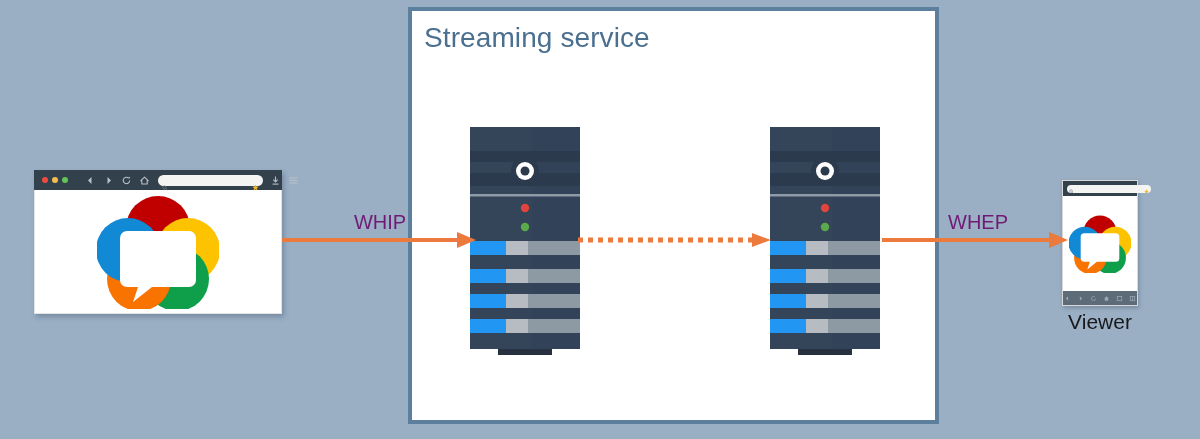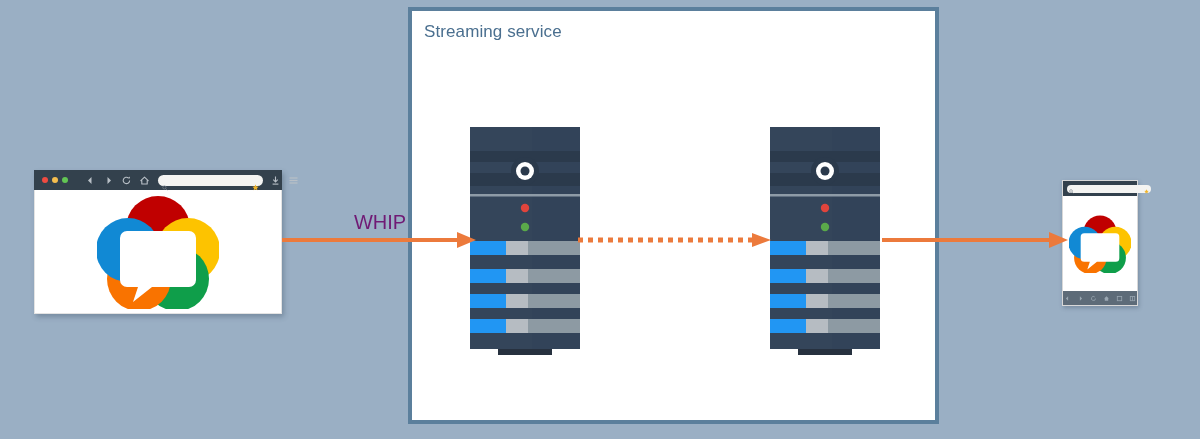--- a/index.html
+++ b/index.html
@@ -28,21 +28,21 @@
     width: 531px;
     height: 417px;
     background: #ffffff;
     border: 4px solid #5b7f9c;
     box-sizing: border-box;
   }
   .service-title {
     position: absolute;
     left: 424px;
     top: 22px;
-    font-size: 17px;
+    font-size: 28px;
     color: #4a6f8f;
     letter-spacing: 0.1px;
     white-space: nowrap;
   }
 
   
   .browser {
     position: absolute;
     left: 34px;
     top: 170px;
@@ -406,20 +406,21 @@
           </svg>
       </span>
       <span class="nav-ico">
         <svg viewBox="0 0 11 11">
             <rect x="2" y="2.5" width="7" height="6.5" fill="none" stroke="#9aa7b2" stroke-width="1.2"></rect>
             <line x1="5.5" y1="2.5" x2="5.5" y2="9" stroke="#9aa7b2" stroke-width="1.2"></line>
           </svg>
       </span>
     </div>
   </div>
+  <div class="node-label label-viewer">Viewer</div>
 
   <div class="conn arrow-whip">
     <svg width="196" height="24" viewBox="0 0 196 24">
       <line x1="0" y1="12" x2="178" y2="12" stroke="#ec7a3c" stroke-width="4"></line>
       <path d="M175 4 L194 12 L175 20 Z" fill="#ec7a3c"></path>
     </svg>
   </div>
   <div class="conn-label label-whip">WHIP</div>
 
   <div class="conn arrow-dotted">
@@ -428,14 +429,15 @@
       <path d="M174 1 L193 8 L174 15 Z" fill="#ec7a3c"></path>
     </svg>
   </div>
 
   <div class="conn arrow-whep">
     <svg width="188" height="24" viewBox="0 0 188 24">
       <line x1="0" y1="12" x2="170" y2="12" stroke="#ec7a3c" stroke-width="4"></line>
       <path d="M167 4 L186 12 L167 20 Z" fill="#ec7a3c"></path>
     </svg>
   </div>
+  <div class="conn-label label-whep">WHEP</div>
 
 </div>
 
 </body></html>

